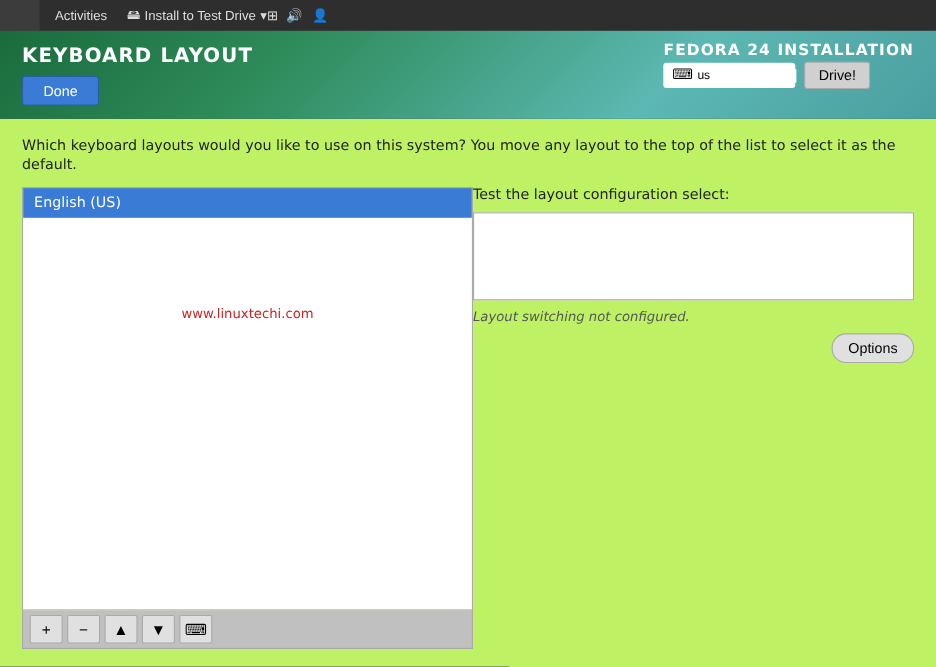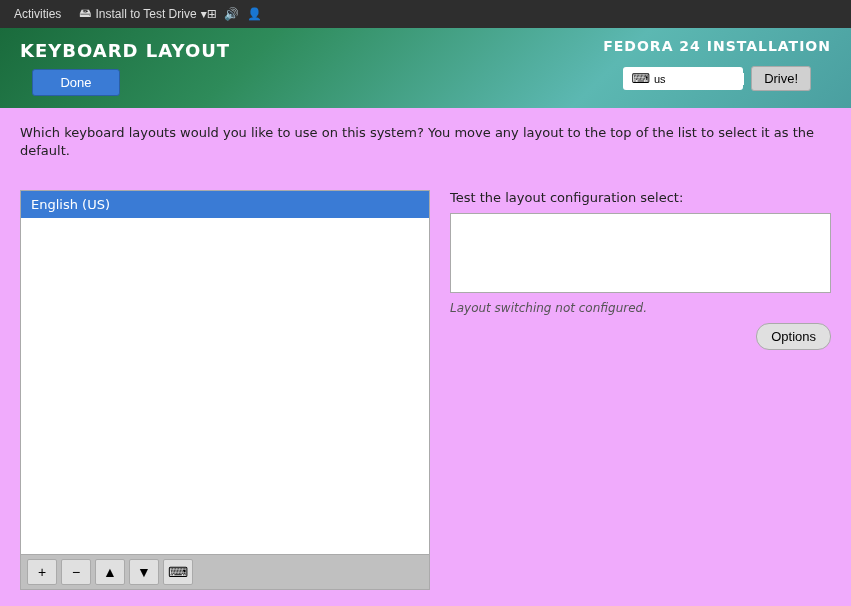--- a/index.html
+++ b/index.html
@@ -14,20 +14,21 @@
 
     
     .system-bar {
       height: 28px;
       background: #2e2e2e;
       display: flex;
       align-items: center;
       padding: 0 8px;
       color: #ddd;
       font-size: 12px;
+      margin-left: 36px;
     }
     .system-bar-left {
       display: flex;
       align-items: center;
       gap: 12px;
     }
     .system-bar-center {
       flex: 1;
       text-align: center;
     }
@@ -77,31 +78,30 @@
       text-transform: uppercase;
     }
     .done-button {
       background: #3a7bd5;
       border: 1px solid #2a5fa5;
       color: #fff;
       padding: 5px 16px;
       border-radius: 3px;
       cursor: pointer;
       font-size: 13px;
-      width: 88px;
-      margin-left: 12px;
+      width: 70px;
     }
     .header-right {
       position: absolute;
       right: 20px;
       top: 10px;
       display: flex;
       flex-direction: column;
-      align-items: center;
-      gap: 12px;
+      align-items: flex-start;
+      gap: 2px;
     }
     .fedora-title {
       color: #fff;
       font-size: 14px;
       font-weight: bold;
       letter-spacing: 1px;
     }
     .header-right-bottom {
       display: flex;
       align-items: center;
@@ -128,37 +128,35 @@
       background: #d0d0d0;
       border: 1px solid #aaa;
       padding: 4px 12px;
       border-radius: 3px;
       cursor: pointer;
       font-size: 13px;
     }
 
     
     .main-content {
-      background: #f0abfc;
+      background: #bef264;
       height: calc(606px - 28px - 80px);
       padding: 16px 20px;
       display: flex;
       flex-direction: column;
       gap: 10px;
     }
     .description-text {
       font-size: 13px;
       color: #222;
       line-height: 1.4;
     }
     .panels {
       display: flex;
-      gap: 20px;
       flex: 1;
-      margin-top: 20px;
     }
 
     
     .left-panel {
       width: 410px;
       display: flex;
       flex-direction: column;
     }
     .layout-list {
       background: #fff;
@@ -285,20 +283,21 @@
 
 <div class="main-content">
   <div class="description-text">Which keyboard layouts would you like to use on this system?  You move any layout to the top of the list to select it as the default.</div>
   <div class="panels">
 
     <div class="left-panel">
       <div class="layout-list">
         <div class="layout-item selected">
           <span>English (US)</span>
         </div>
+        <div class="watermark">www.linuxtechi.com</div>
       </div>
       <div class="toolbar">
         <button class="toolbar-btn">+</button>
         <button class="toolbar-btn">−</button>
         <button class="toolbar-btn">▲</button>
         <button class="toolbar-btn">▼</button>
         <button class="toolbar-btn">⌨</button>
       </div>
     </div>
 

